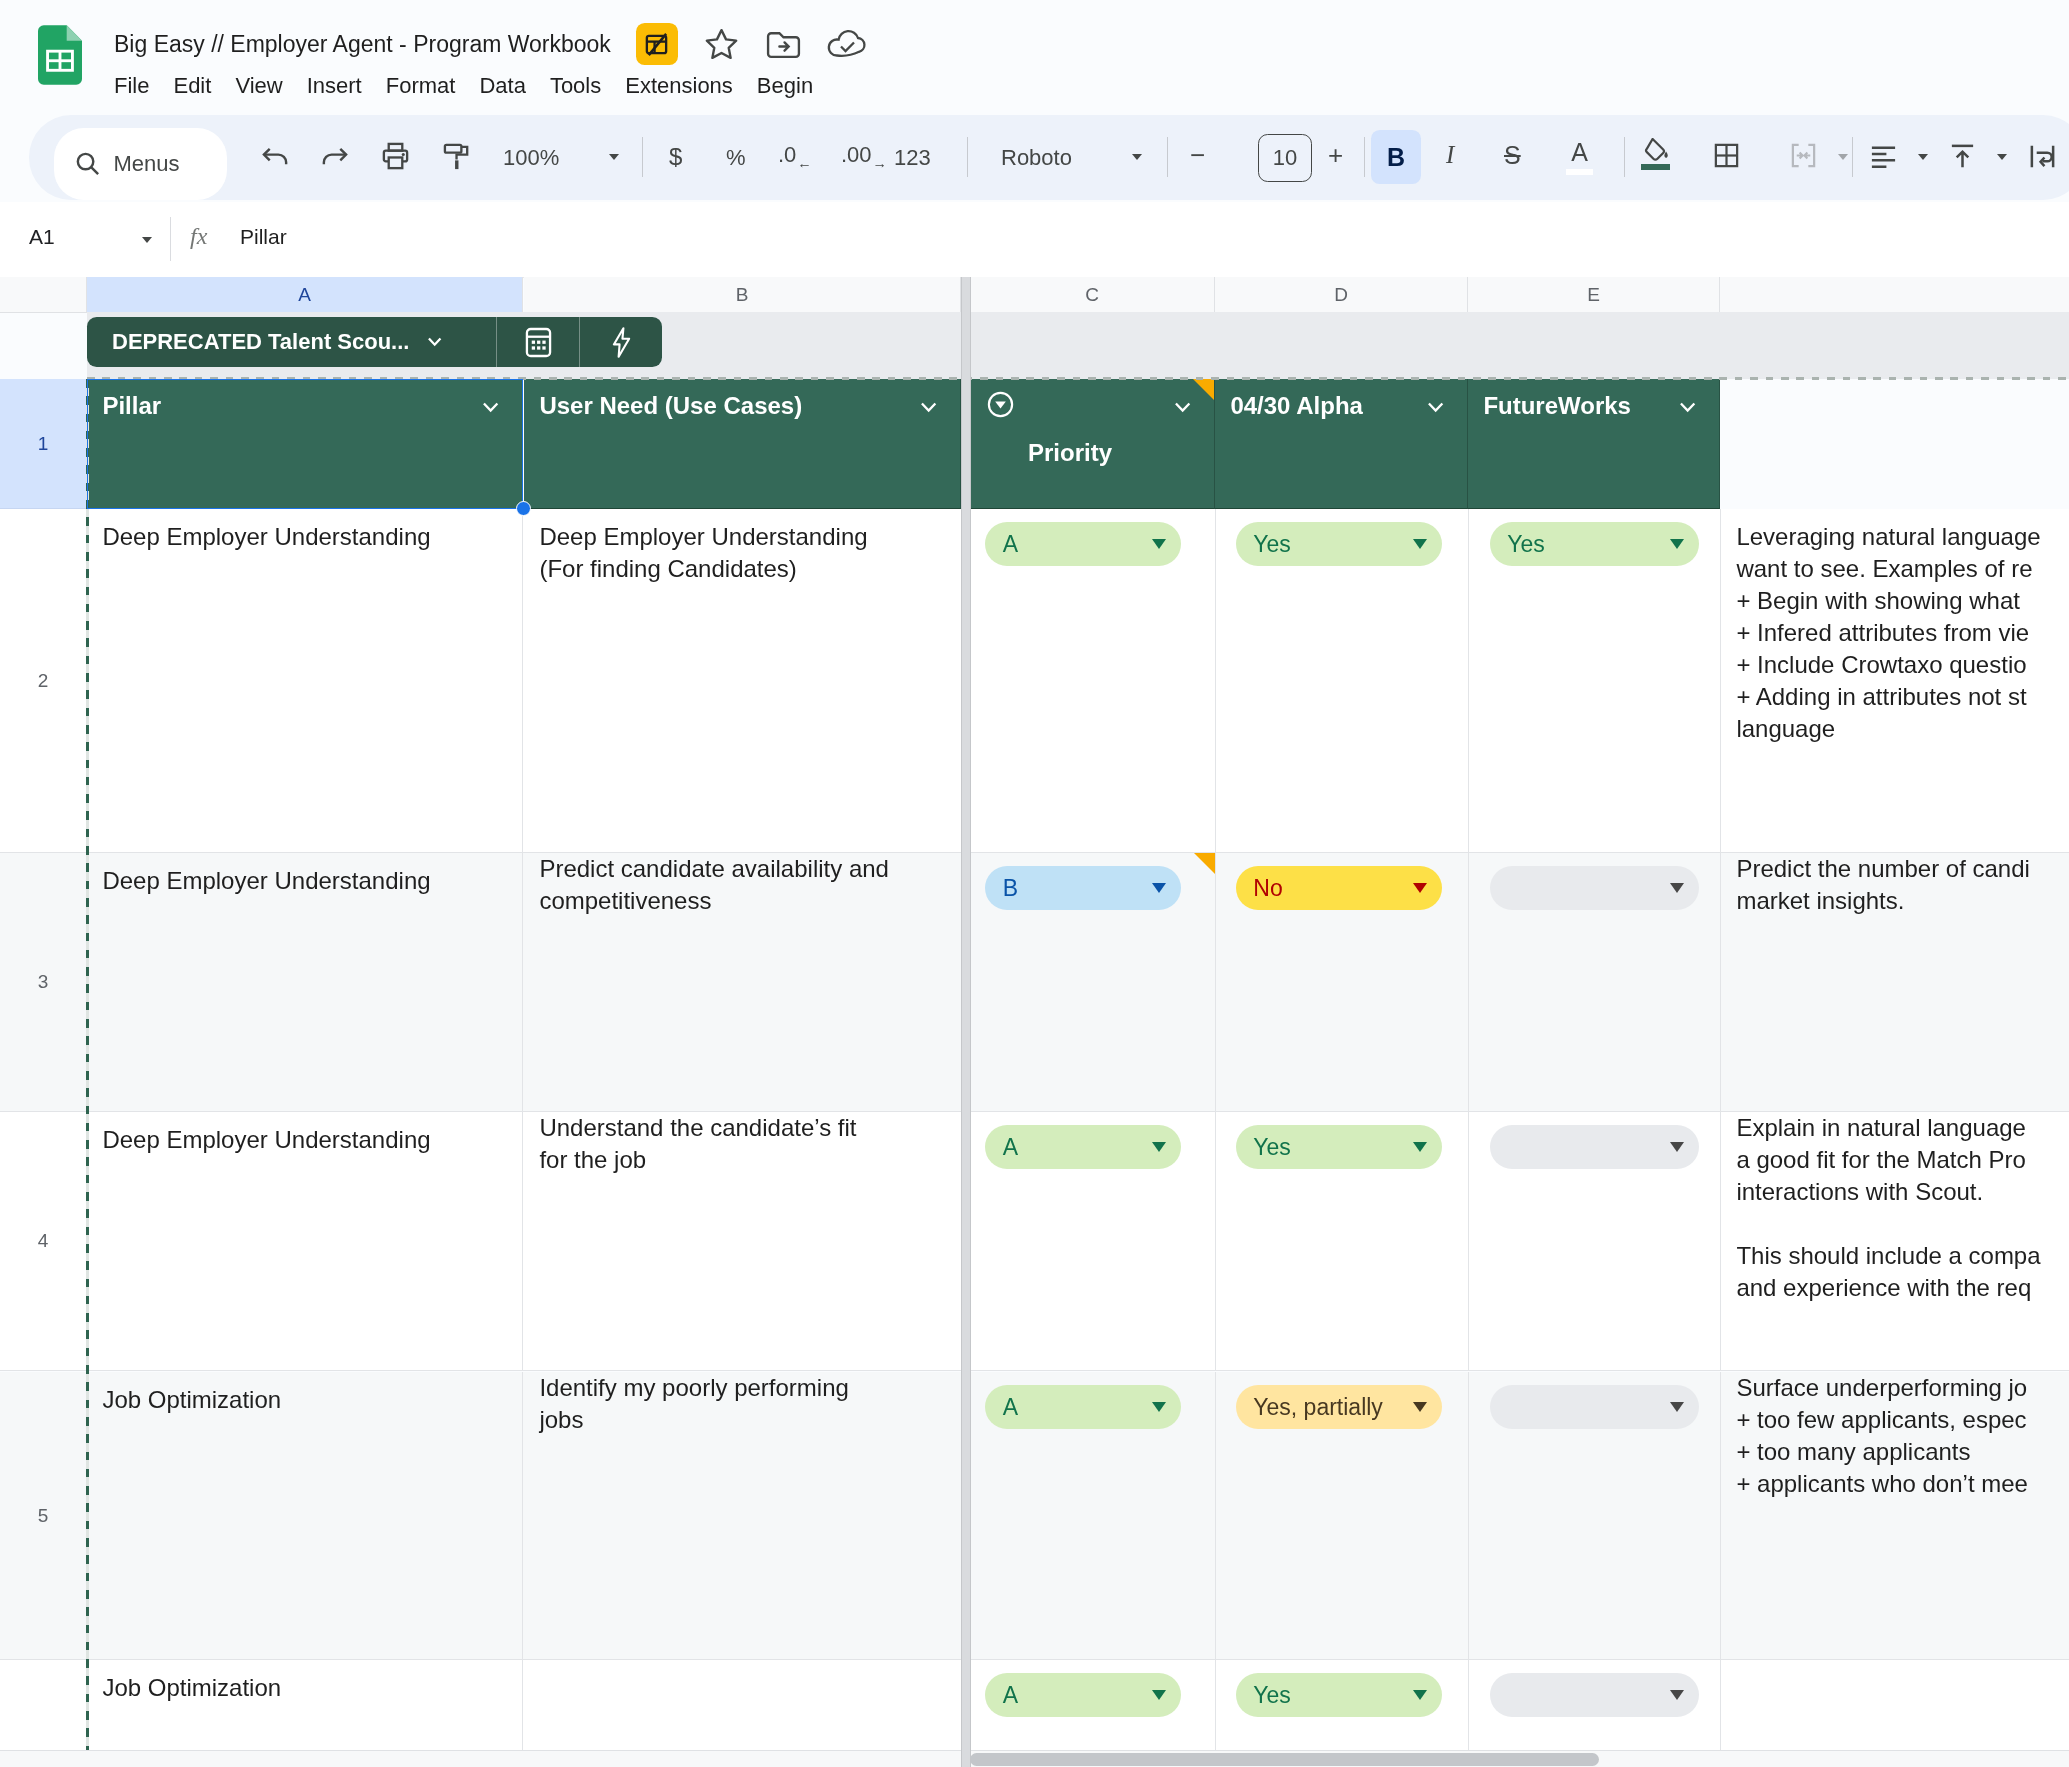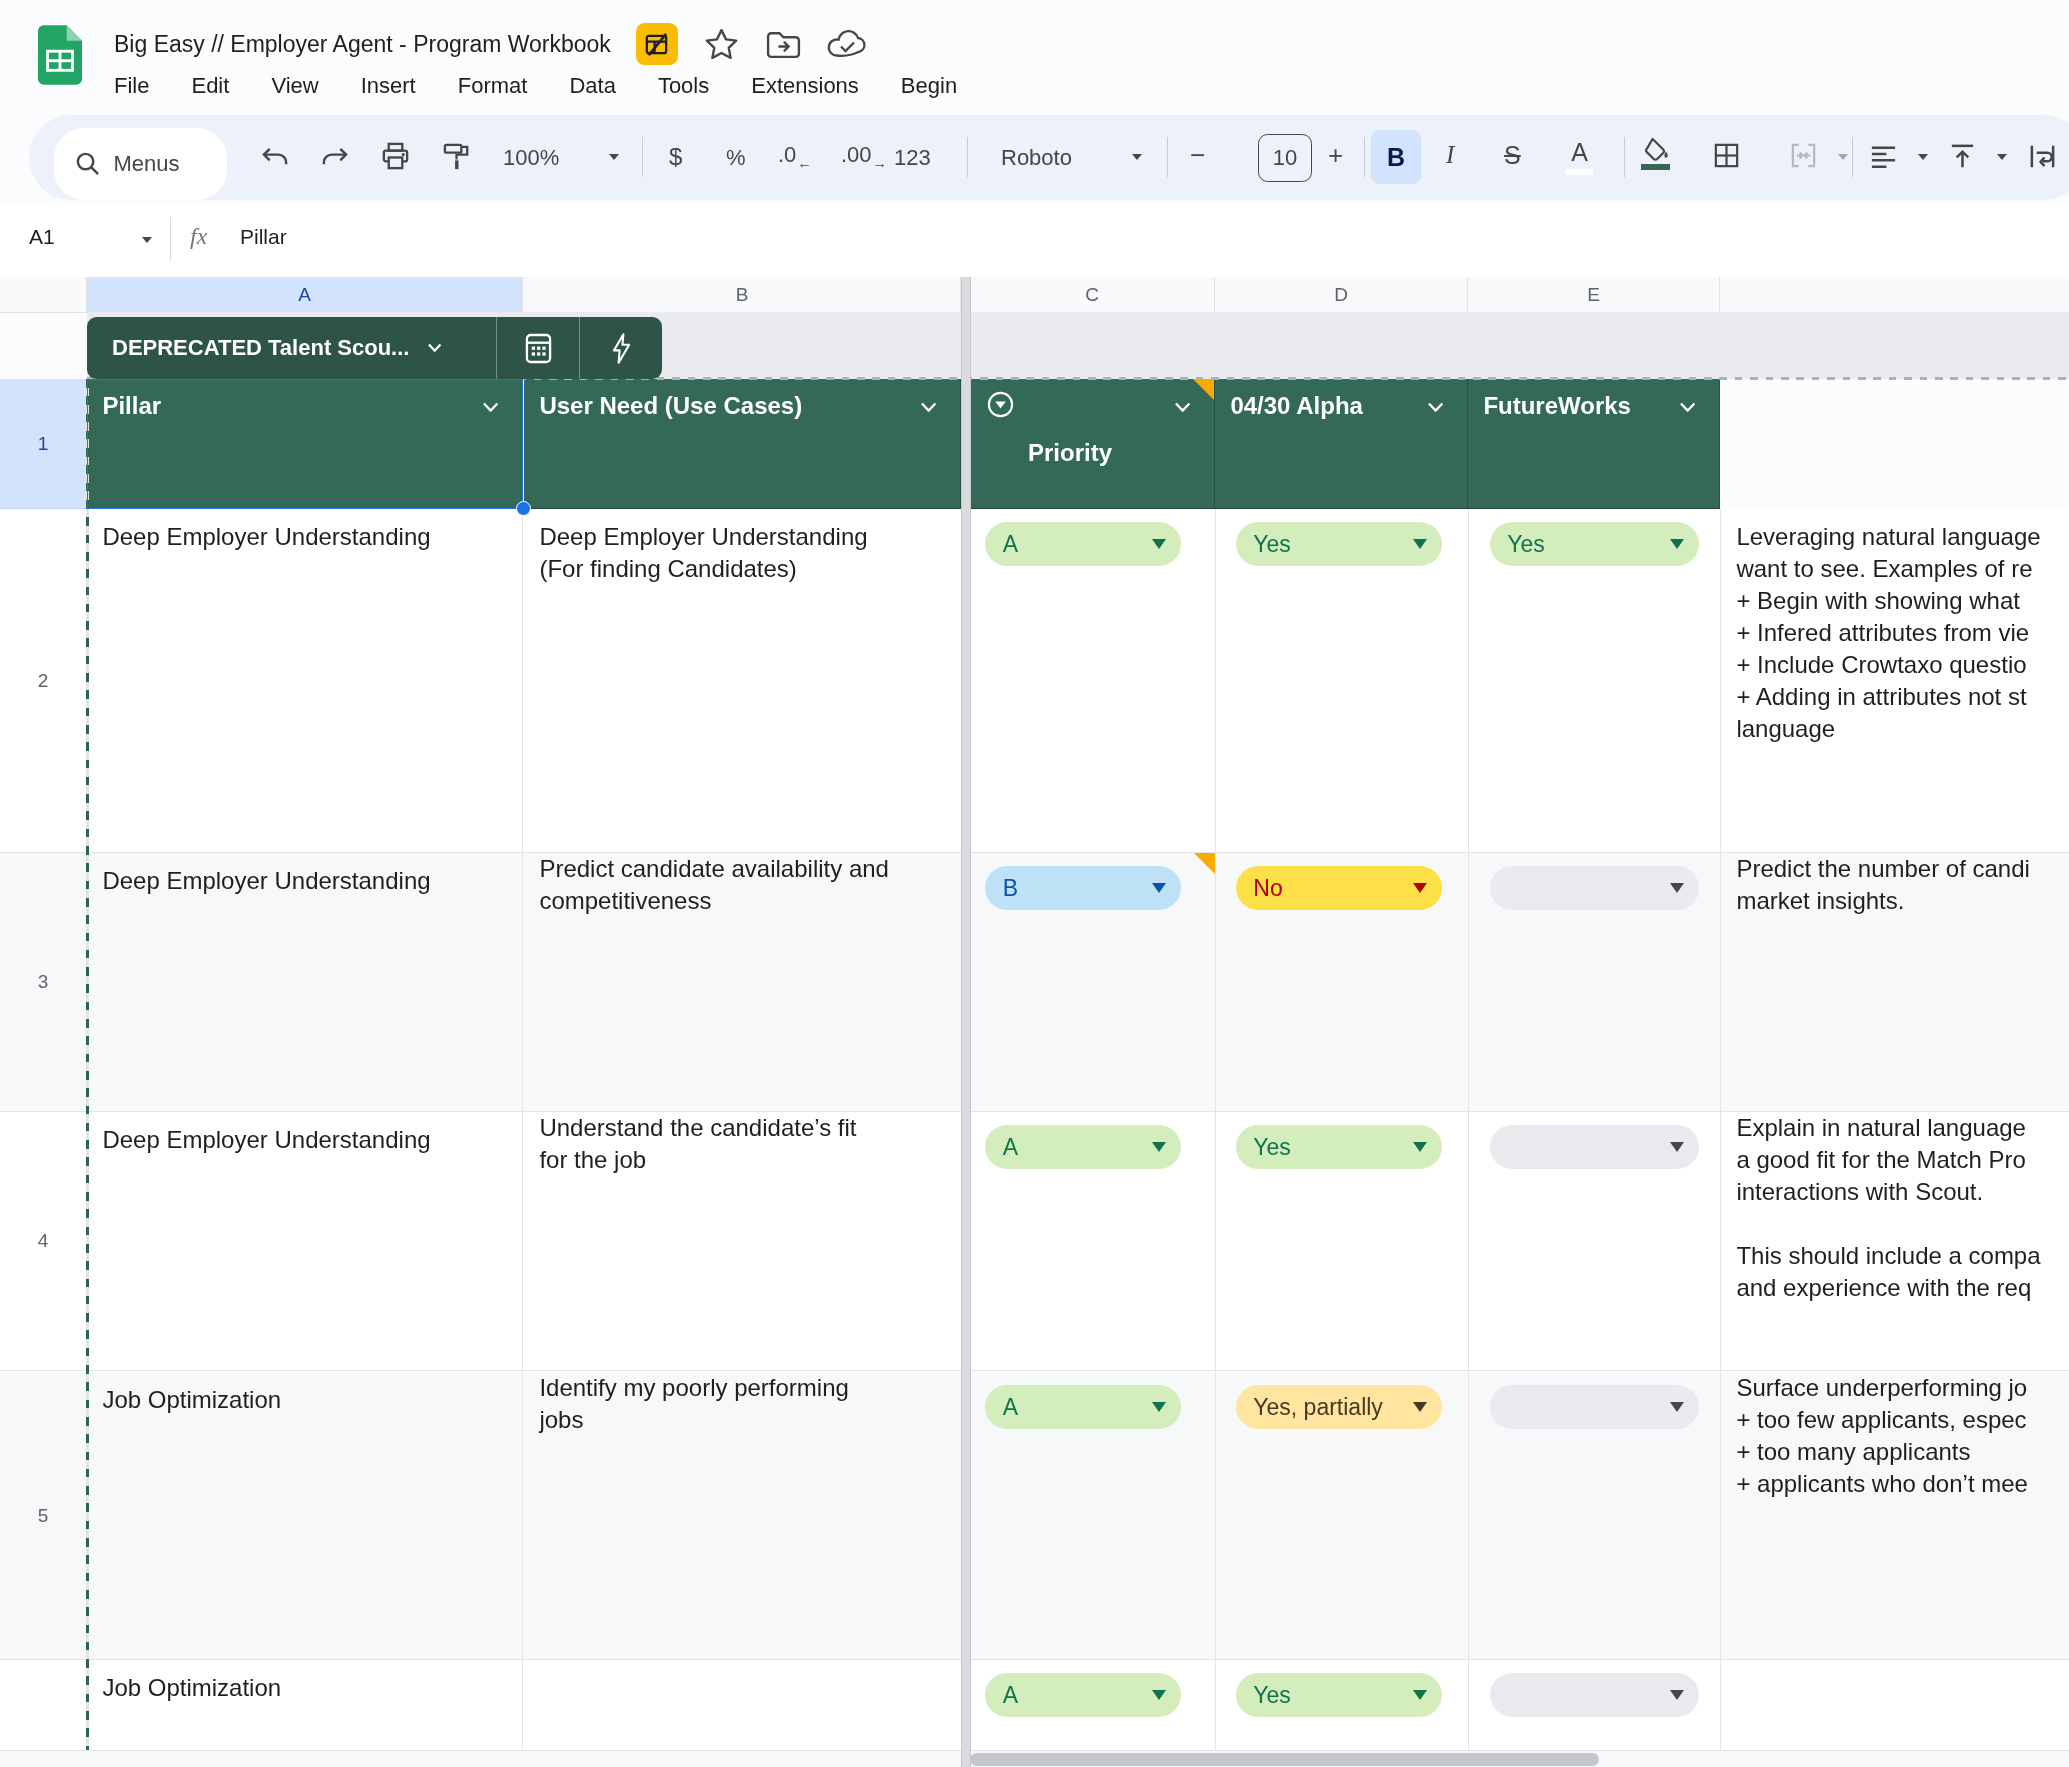--- a/index.html
+++ b/index.html
@@ -7,21 +7,21 @@
     width:2069px;height:1768px;position:relative;overflow:hidden;
     background:#fafcfe;font-family:"Liberation Sans",sans-serif;color:#1f1f1f;
   }
   .abs{position:absolute}
   svg{display:block}
   
   #sheets-logo{left:38px;top:25px}
   #title-row{left:114px;top:17.3px;display:flex;align-items:center;gap:25px;height:54px}
   #doc-title{font-size:23px;font-weight:500;white-space:nowrap}
   #title-badge{width:42px;height:42px;background:#fbbc04;border-radius:8.6px;display:flex;align-items:center;justify-content:center}
-  #menubar{left:114px;top:73px;display:flex;gap:42px}
+  #menubar{left:114px;top:73px;display:flex;gap:24px}
   .menu-item{font-size:22px;color:#1f1f1f;cursor:default}
   
   #toolbar{left:29px;top:115px;width:2056px;height:85px;background:#edf2fa;border-radius:42px}
   #toolbar .tb{position:absolute}
   .tb-text{font-size:22px;color:#444746;line-height:29px}
   .tb-sep{width:1px;height:40px;background:#c7cacf;top:22px}
   .caret{width:0;height:0;border-left:5.8px solid transparent;border-right:5.8px solid transparent;border-top:6.7px solid #444746}
   .caret.dim{opacity:.45}
   #menus-pill{left:25px;top:12.5px;width:173px;height:72px;background:#fff;border-radius:30px;display:flex;align-items:center;gap:11.5px;padding-left:19px;box-sizing:border-box}
   #fontsize-box{left:1229px;top:19px;width:52px;height:46px;border:1.9px solid #444746;border-radius:9.6px;display:flex;align-items:center;justify-content:center;font-size:22px;color:#444746}
@@ -40,21 +40,21 @@
   #fx-label{left:190px;top:21px;font-family:"Liberation Serif",serif;font-style:italic;font-size:24px;color:#747775}
   #formula-text{left:240px;top:23px;font-size:21px;color:#1f1f1f}
   
   #grid-layer{left:0;top:0;width:2069px;height:1768px}
   .colhead{position:absolute;background:#f8f9fa;border-right:1px solid #e0e2e5;border-bottom:1px solid #e0e2e5;box-sizing:border-box;display:flex;align-items:center;justify-content:center;font-size:19px;color:#5f6368;z-index:1}
   .colhead.sel{background:#d3e3fd;color:#20469b;font-weight:500}
   #corner-box{left:0;top:277px;width:87px;height:36px;background:#f8f9fa;border-right:1px solid #e0e2e5;border-bottom:1px solid #e0e2e5;box-sizing:border-box;z-index:1}
   #tab-band{left:87px;top:312px;width:1982px;height:67px;background:#e9ebee;z-index:2}
   #dash-top{left:87px;top:377px;width:1982px;height:2.9px;background:repeating-linear-gradient(90deg,#aab3af 0 7.7px,rgba(0,0,0,0) 7.7px 15.4px);z-index:3}
   #dash-left{left:86px;top:379px;width:2.9px;height:1371px;background:repeating-linear-gradient(180deg,#2f6450 0 8.6px,#dfe5e2 8.6px 17.3px);z-index:3}
-  #table-pill{left:87px;top:317px;width:575px;height:62px;background:#2d5446;border-radius:9.6px;display:flex;align-items:stretch;z-index:4;color:#fff}
+  #table-pill{left:87px;top:317px;width:575px;height:50px;background:#2d5446;border-radius:9.6px;display:flex;align-items:stretch;z-index:4;color:#fff}
   .pill-name{flex:0 0 409px;display:flex;align-items:center;gap:17.3px;padding-left:25px;box-sizing:border-box}
   .pill-name span{font-weight:700;font-size:22px;white-space:nowrap;overflow:hidden}
   .pill-sep{width:1px;background:rgba(255,255,255,.35)}
   .pill-btn{width:82px;display:flex;align-items:center;justify-content:center}
   #frozen-divider{left:961px;top:277px;width:9.6px;height:1491px;background:#d9dbde;border-left:1px solid #c5c7ca;border-right:1px solid #c5c7ca;box-sizing:border-box;z-index:5}
   
   .hcell{position:absolute;top:379px;height:130px;background:#346958;border-right:1px solid rgba(0,0,0,.22);border-bottom:1px solid #1e4636;box-sizing:border-box;z-index:1;color:#fff}
   .hcell .lbl{position:absolute;left:15.4px;top:13.4px;font-size:24px;font-weight:700;white-space:nowrap}
   .hcell .chev{position:absolute;right:23px;top:23px}
   .hcell .chipicon{position:absolute;left:15.4px;top:9.6px}

